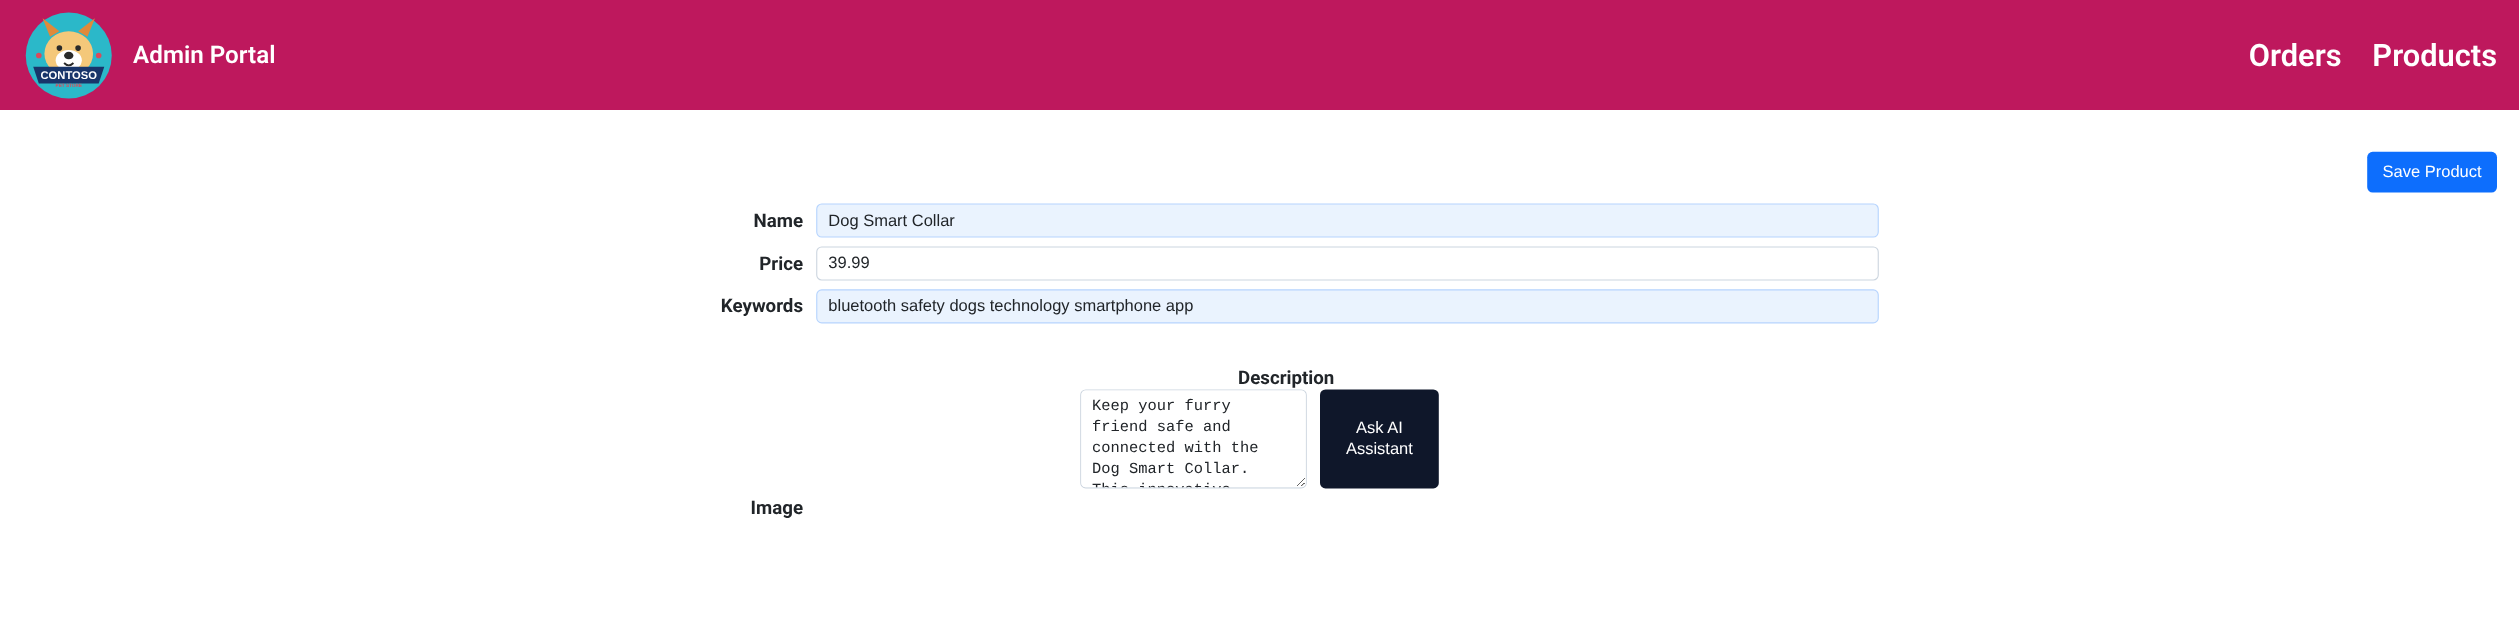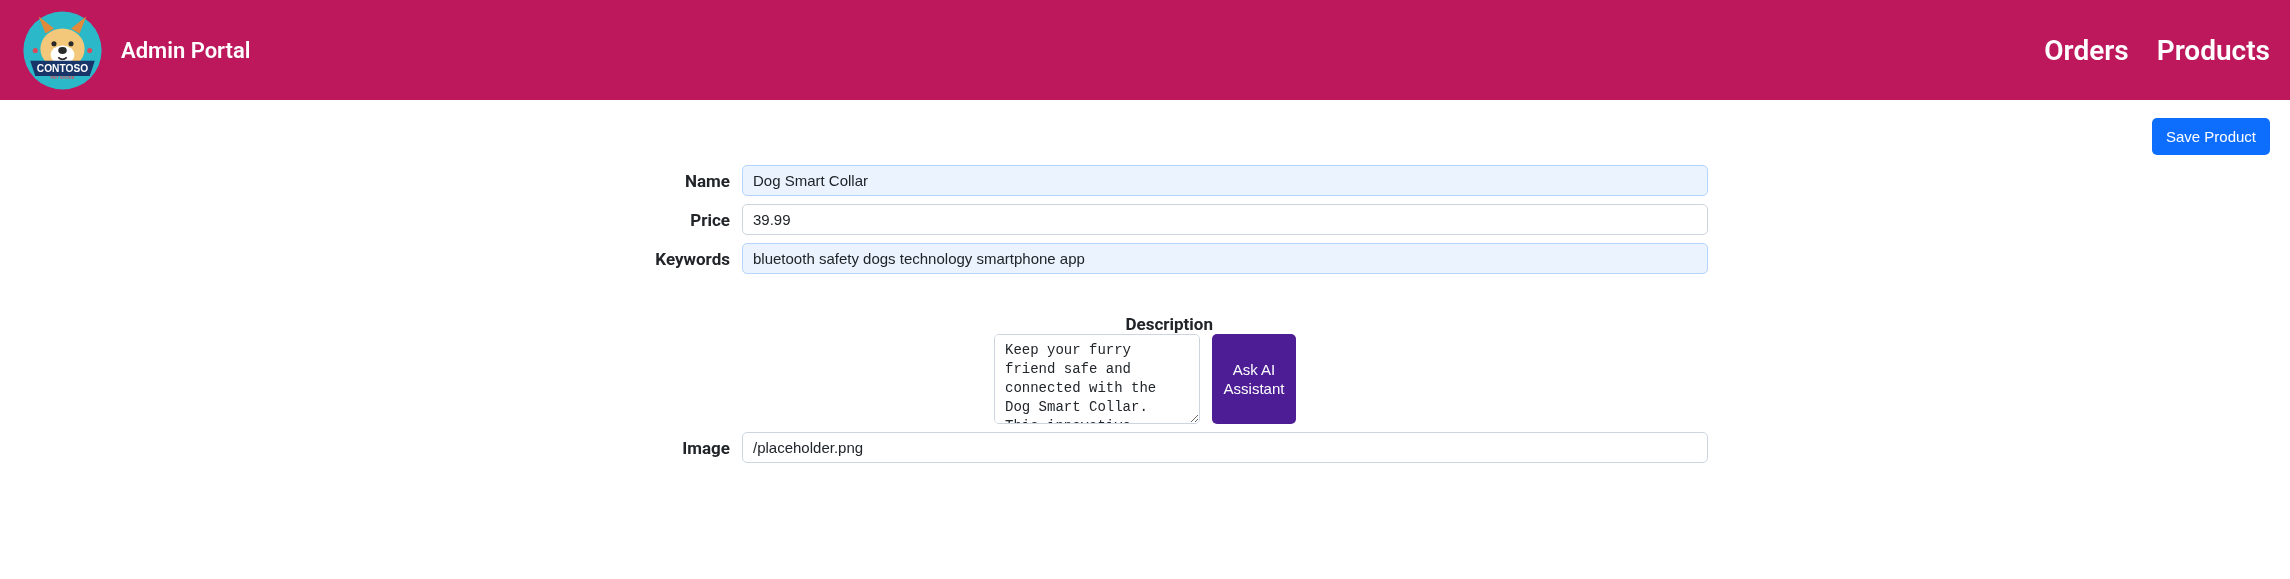--- a/index.html
+++ b/index.html
@@ -47,20 +47,21 @@
       padding: 18px 20px 0 20px;
     }
     .save-btn {
       background: #0d6efd;
       color: #fff;
       border: none;
       padding: 10px 14px;
       font-size: 15px;
       border-radius: 5px;
       cursor: pointer;
+      margin-top: 20px;
     }
 
     .form {
       max-width: 1166px;
       margin: 10px auto 0 auto;
       padding: 0 20px;
     }
     .form-row {
       display: flex;
       align-items: center;
@@ -97,28 +98,28 @@
     }
     .textarea {
       font-family: "SFMono-Regular", Consolas, "Liberation Mono", Menlo, monospace;
       font-size: 14px;
       line-height: 1.35;
       resize: both;
       height: 90px;
       color: #212529;
     }
     .ask-ai-btn {
-      background: #4c1d95;
+      background: #0f172a;
       color: #fff;
       border: none;
       padding: 0 16px;
       font-size: 15px;
       border-radius: 5px;
       cursor: pointer;
-      width: 84px;
+      width: 108px;
       line-height: 1.3;
       display: flex;
       align-items: center;
       justify-content: center;
       text-align: center;
     }
   </style>
 </head>
 <body>
 
@@ -187,18 +188,15 @@
   <div class="form-row align-top">
     <div class="form-label" style="padding-top:32px;">Description</div>
     <div class="form-field">
       <textarea class="textarea" style="">Keep your furry friend safe and connected with the Dog Smart Collar. This innovative collar uses Bluetooth technology to sync with your smartphone app, allowing you to track your dog's location and monitor their activity levels. With its advanced safety features, you can rest easy knowing your dog is always within reach.</textarea>
       <button class="ask-ai-btn">Ask AI Assistant</button>
     </div>
   </div>
 
   <div class="form-row">
     <div class="form-label">Image</div>
-    <div class="form-field">
-      <input class="input" type="text" value="/placeholder.png" style="">
-    </div>
   </div>
 
 </div>
 
 </body></html>

